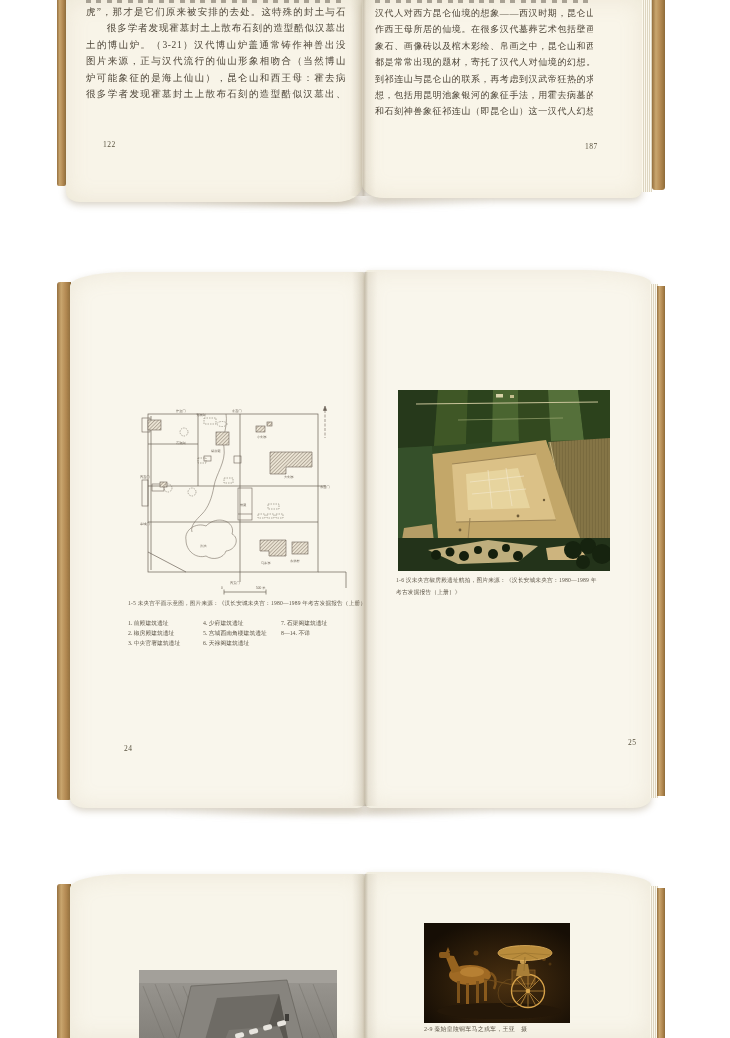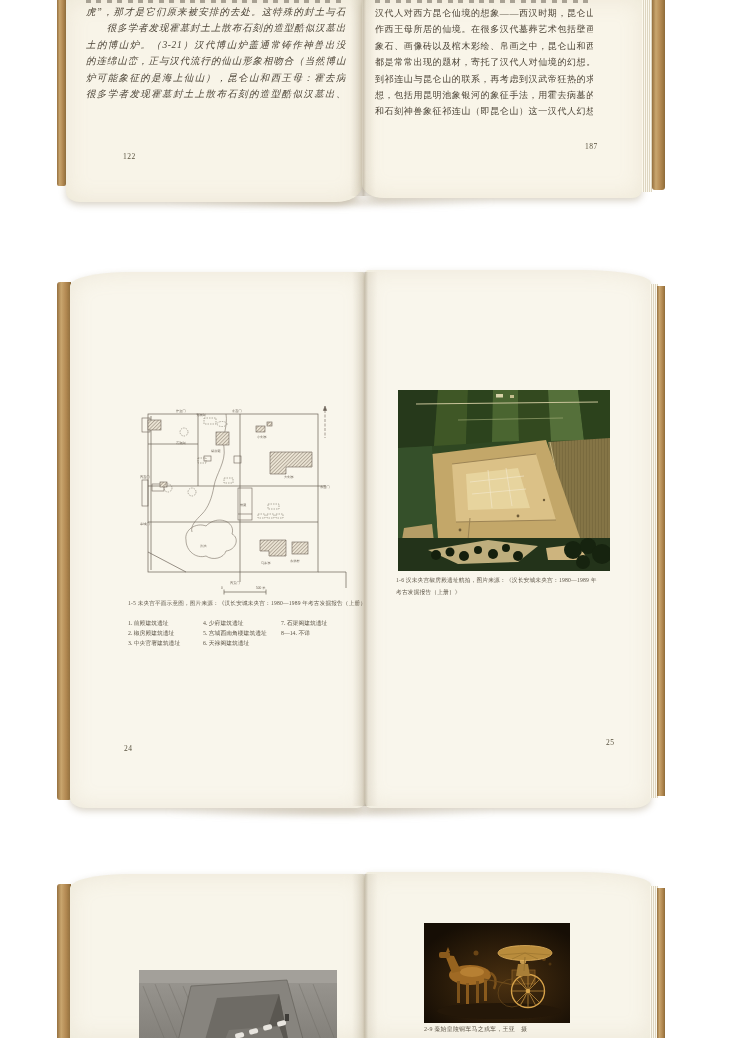--- a/index.html
+++ b/index.html
@@ -26,29 +26,29 @@
 </style>
 </head>
 <body>
 
 <div class="abs" style="left:0;top:0;width:730px;height:240px;">
   <div class="book-shadow" style="left:95px;top:194px;width:470px;height:16px;"></div>
   <div class="cover" style="left:57px;top:0;width:9px;height:186px;border-radius:0 0 2px 2px;"></div>
 
   <div class="page" style="left:66px;top:0;width:296px;height:202px;border-radius:0 0 26px 14px / 0 0 16px 10px;">
     <div class="cutrow" style="left:20px;top:0;width:260px;"></div>
-    <div class="textcol" style="left:20px;top:4px;width:260px;font-style:italic;">
+    <div class="textcol" style="left:20px;top:4px;width:260px;">
       <div class="tline">虎”，那才是它们原来被安排的去处。这特殊的封土与石</div>
       <div class="tline">　　很多学者发现霍墓封土上散布石刻的造型酷似汉墓出</div>
       <div class="tline">土的博山炉。（3-21）汉代博山炉盖通常铸作神兽出没</div>
-      <div class="tline">的连绵山峦，正与汉代流行的仙山形象相吻合（当然博山</div>
+      <div class="tline">图片来源，正与汉代流行的仙山形象相吻合（当然博山</div>
       <div class="tline">炉可能象征的是海上仙山），昆仑山和西王母：霍去病</div>
       <div class="tline">很多学者发现霍墓封土上散布石刻的造型酷似汉墓出、</div>
     </div>
-    <div class="pagenum" style="left:37px;top:152px;margin-left:20px;">122</div>
+    <div class="pagenum" style="left:37px;top:140px;">122</div>
   </div>
 
   <div class="page" style="left:362px;top:0;width:280px;height:198px;border-radius:0 0 10px 22px / 0 0 8px 14px;background:#f9f5e9;">
     <div class="cutrow" style="left:13px;top:0;width:218px;"></div>
     <div class="textcol" style="left:13px;top:5px;width:218px;">
       <div class="tline" style="font-size:9px;">汉代人对西方昆仑仙境的想象——西汉时期，昆仑山被看</div>
       <div class="tline" style="font-size:9px;">作西王母所居的仙境。在很多汉代墓葬艺术包括壁画、画</div>
       <div class="tline" style="font-size:9px;">象石、画像砖以及棺木彩绘、帛画之中，昆仑山和西王母</div>
       <div class="tline" style="font-size:9px;">都是常常出现的题材，寄托了汉代人对仙境的幻想。考虑</div>
       <div class="tline" style="font-size:9px;">到祁连山与昆仑山的联系，再考虑到汉武帝狂热的求仙思</div>
@@ -235,21 +235,21 @@
         <circle cx="175" cy="160" r="9" fill="#16230f"></circle>
         <circle cx="190" cy="156" r="8" fill="#16230f"></circle>
         <circle cx="204" cy="164" r="10" fill="#16230f"></circle>
         <circle cx="185" cy="172" r="7" fill="#16230f"></circle>
       </g>
     </svg>
 
     <div class="caption" style="left:31px;top:305px;">1-6 汉未央宫椒房殿遗址航拍，图片来源：《汉长安城未央宫：1980—1989 年</div>
     <div class="caption" style="left:31px;top:317px;">考古发掘报告（上册）》</div>
 
-    <div class="pagenum" style="left:241px;top:468px;">25</div>
+    <div class="pagenum" style="left:263px;top:468px;">25</div>
   </div>
 
   <div class="fore-edge" style="left:650px;top:24px;width:8px;height:514px;"></div>
   <div class="cover" style="left:657px;top:26px;width:8px;height:510px;"></div>
   <div class="spine-shade" style="left:352px;top:12px;width:26px;height:534px;"></div>
 </div>
 
 <div class="abs" style="left:0;top:860px;width:730px;height:178px;">
   <div class="cover" style="left:57px;top:24px;width:14px;height:154px;border-radius:3px 0 0 0;"></div>
 

